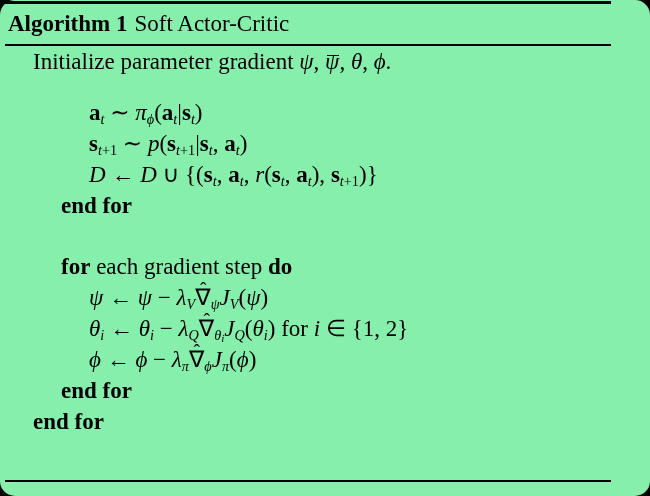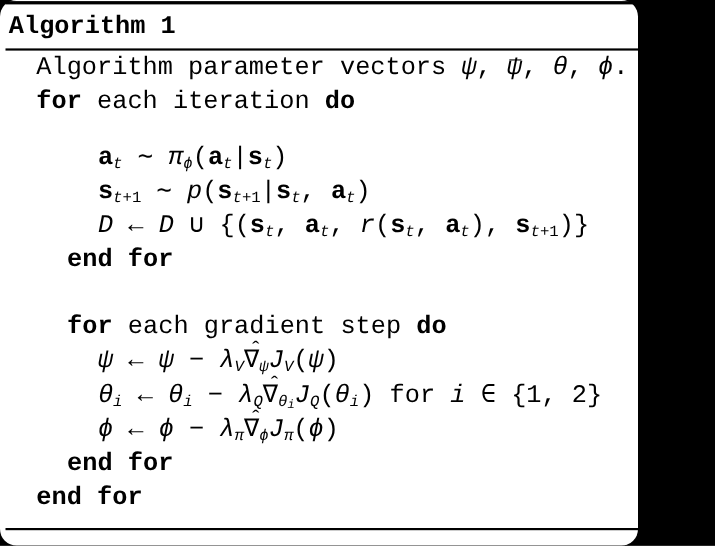--- a/index.html
+++ b/index.html
@@ -6,26 +6,26 @@
     margin: 0;
     padding: 0;
     width: 650px;
     height: 496px;
     overflow: hidden;
     background: #000000;
   }
   .page {
     position: absolute;
     left: 0; top: 0;
-    width: 580px;
+    width: 650px;
     height: 496px;
-    background: #ffffff;
+    background: #86efac;
     border-radius: 15px;
     color: #000000;
-    font-family: Liberation Mono, monospace;
+    font-family: Liberation Serif, serif;
   }
   .rule {
     position: absolute;
     left: 5px;
     width: 606px;
     background: #000000;
   }
   .rule-top    { top: 1px;   height: 3px; }
   .rule-header { top: 44px;  height: 2px; }
   .rule-bottom { top: 480px; height: 1.8px; }
@@ -76,25 +76,25 @@
     overflow: visible;
   }
 </style>
 </head>
 <body>
 
 <div class="page">
   <div class="rule rule-top"></div>
   <div class="header">
     <span class="label">Algorithm 1</span>
+    <span>Soft Actor-Critic</span>
   </div>
   <div class="rule rule-header"></div>
   <div class="algo-body">
-      <div class="line" style="padding-left: 25px;"><span>Algorithm parameter vectors </span><span class="seg-i">ψ</span><span>, </span><span class="seg-bar">ψ</span><span>, </span><span class="seg-i">θ</span><span>, </span><span class="seg-i">ϕ</span><span>.</span></div>
-      <div class="line" style="padding-left: 25px;"><span class="seg-b">for</span><span> each iteration </span><span class="seg-b">do</span></div>
+      <div class="line" style="padding-left: 25px;"><span>Initialize parameter gradient </span><span class="seg-i">ψ</span><span>, </span><span class="seg-bar">ψ</span><span>, </span><span class="seg-i">θ</span><span>, </span><span class="seg-i">ϕ</span><span>.</span></div>
       <div class="line" style="padding-left: 81px; margin-top: 20px;"><span class="seg-b">a</span><span class="seg-isub">t</span><span> ∼ </span><span class="seg-i">π</span><span class="seg-isub">ϕ</span><span>(</span><span class="seg-b">a</span><span class="seg-isub">t</span><span>|</span><span class="seg-b">s</span><span class="seg-isub">t</span><span>)</span></div>
       <div class="line" style="padding-left: 81px;"><span class="seg-b">s</span><span class="seg-isub">t</span><span class="seg-sub">+1</span><span> ∼ </span><span class="seg-i">p</span><span>(</span><span class="seg-b">s</span><span class="seg-isub">t</span><span class="seg-sub">+1</span><span>|</span><span class="seg-b">s</span><span class="seg-isub">t</span><span>, </span><span class="seg-b">a</span><span class="seg-isub">t</span><span>)</span></div>
       <div class="line" style="padding-left: 81px;"><span class="seg-cal">D</span><span> ← </span><span class="seg-cal">D</span><span> ∪ {(</span><span class="seg-b">s</span><span class="seg-isub">t</span><span>, </span><span class="seg-b">a</span><span class="seg-isub">t</span><span>, </span><span class="seg-i">r</span><span>(</span><span class="seg-b">s</span><span class="seg-isub">t</span><span>, </span><span class="seg-b">a</span><span class="seg-isub">t</span><span>), </span><span class="seg-b">s</span><span class="seg-isub">t</span><span class="seg-sub">+1</span><span>)}</span></div>
       <div class="line" style="padding-left: 53px;"><span class="seg-b">end for</span></div>
       <div class="line" style="padding-left: 53px; margin-top: 30px;"><span class="seg-b">for</span><span> each gradient step </span><span class="seg-b">do</span></div>
       <div class="line" style="padding-left: 81px;"><span class="seg-i">ψ</span><span> ← </span><span class="seg-i">ψ</span><span> − </span><span class="seg-i">λ</span><span class="seg-isub">V</span><span class="seg-hat"><span class="mark">ˆ</span>∇</span><span class="seg-isub">ψ</span><span class="seg-i">J</span><span class="seg-isub">V</span><span>(</span><span class="seg-i">ψ</span><span>)</span></div>
       <div class="line" style="padding-left: 81px;"><span class="seg-i">θ</span><span class="seg-isub">i</span><span> ← </span><span class="seg-i">θ</span><span class="seg-isub">i</span><span> − </span><span class="seg-i">λ</span><span class="seg-isub">Q</span><span class="seg-hat"><span class="mark">ˆ</span>∇</span><span class="seg-isub">θ</span><span class="seg-isub2">i</span><span class="seg-i">J</span><span class="seg-isub">Q</span><span>(</span><span class="seg-i">θ</span><span class="seg-isub">i</span><span>) for </span><span class="seg-i">i</span><span> ∈ {1, 2}</span></div>
       <div class="line" style="padding-left: 81px;"><span class="seg-i">ϕ</span><span> ← </span><span class="seg-i">ϕ</span><span> − </span><span class="seg-i">λ</span><span class="seg-isub">π</span><span class="seg-hat"><span class="mark">ˆ</span>∇</span><span class="seg-isub">ϕ</span><span class="seg-i">J</span><span class="seg-isub">π</span><span>(</span><span class="seg-i">ϕ</span><span>)</span></div>
       <div class="line" style="padding-left: 53px;"><span class="seg-b">end for</span></div>
       <div class="line" style="padding-left: 25px;"><span class="seg-b">end for</span></div>

